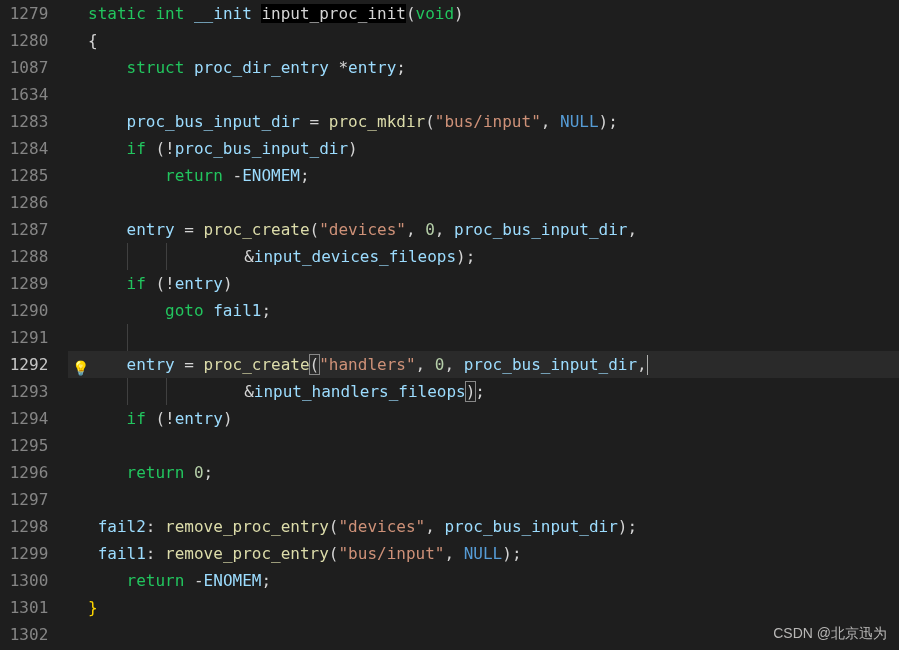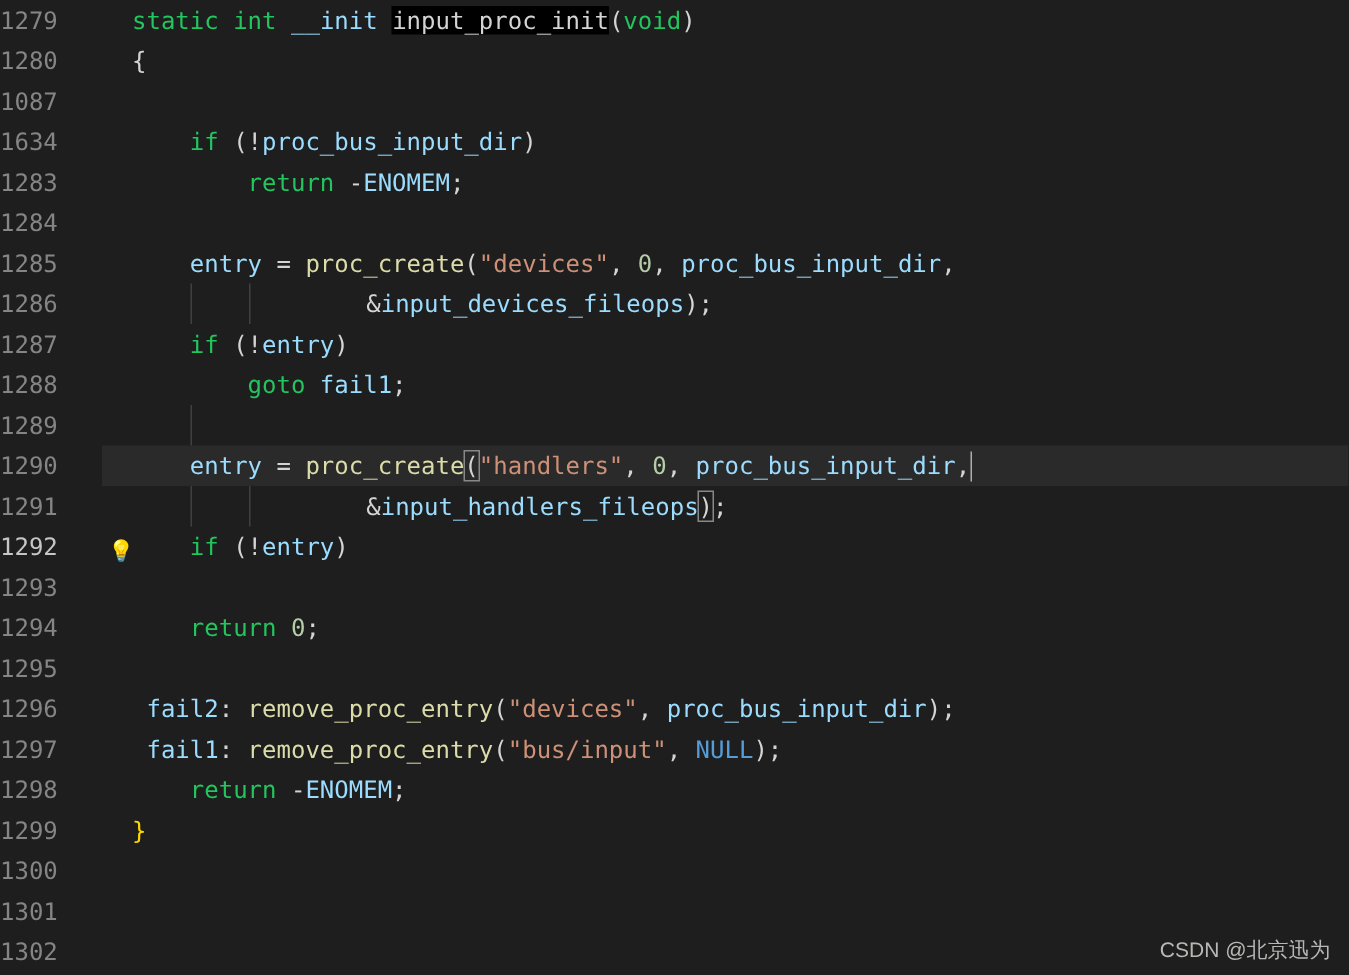--- a/index.html
+++ b/index.html
@@ -14,21 +14,21 @@
       position: relative;
     }
     .editor {
       display: flex;
       height: 100%;
     }
     .gutter {
       background: #1e1e1e;
       width: 68px;
       padding-right: 10px;
-      text-align: left;
+      text-align: center;
       color: #858585;
       user-select: none;
       flex-shrink: 0;
     }
     .gutter .line-num {
       height: 27px;
       line-height: 27px;
     }
     .gutter .line-num.active {
       color: #c6c6c6;
@@ -125,21 +125,23 @@
     <div class="line-num">1300</div>
     <div class="line-num">1301</div>
     <div class="line-num">1302</div>
   </div>
 
   <span class="lightbulb">💡</span>
 
   <div class="code-area">
     <div class="code-line"><span class="kw">static</span> <span class="kw">int</span> <span class="ident">__init</span> <span class="highlight-fn">input_proc_init</span><span class="punct">(</span><span class="kw">void</span><span class="punct">)</span></div>
     <div class="code-line"><span class="punct">{</span></div>
+    <div class="code-line">    <span class="kw">struct</span> <span class="ident">proc_dir_entry</span> <span class="punct">*</span><span class="ident">entry</span><span class="punct">;</span></div>
     <div class="code-line"></div>
+    <div class="code-line">    <span class="ident">proc_bus_input_dir</span><span class="punct"> = </span><span class="func">proc_mkdir</span><span class="punct">(</span><span class="str">"bus/input"</span><span class="punct">, </span><span class="const">NULL</span><span class="punct">);</span></div>
     <div class="code-line">    <span class="kw">if</span> <span class="punct">(!</span><span class="ident">proc_bus_input_dir</span><span class="punct">)</span></div>
     <div class="code-line">        <span class="kw">return</span> <span class="punct">-</span><span class="ident">ENOMEM</span><span class="punct">;</span></div>
     <div class="code-line"></div>
     <div class="code-line">    <span class="ident">entry</span><span class="punct"> = </span><span class="func">proc_create</span><span class="punct">(</span><span class="str">"devices"</span><span class="punct">, </span><span class="num">0</span><span class="punct">, </span><span class="ident">proc_bus_input_dir</span><span class="punct">,</span></div>
     <div class="code-line">    <span class="indent-guide"> </span>   <span class="indent-guide"> </span>       <span class="punct">&amp;</span><span class="ident">input_devices_fileops</span><span class="punct">);</span></div>
     <div class="code-line">    <span class="kw">if</span> <span class="punct">(!</span><span class="ident">entry</span><span class="punct">)</span></div>
     <div class="code-line">        <span class="kw">goto</span> <span class="ident">fail1</span><span class="punct">;</span></div>
     <div class="code-line">    <span class="indent-guide"> </span></div>
     <div class="code-line current-line">    <span class="ident">entry</span><span class="punct"> = </span><span class="func">proc_create</span><span class="punct match-paren">(</span><span class="str">"handlers"</span><span class="punct">, </span><span class="num">0</span><span class="punct">, </span><span class="ident">proc_bus_input_dir</span><span class="punct">,</span><span class="cursor"></span></div>
     <div class="code-line">    <span class="indent-guide"> </span>   <span class="indent-guide"> </span>       <span class="punct">&amp;</span><span class="ident">input_handlers_fileops</span><span class="punct match-paren">)</span><span class="punct">;</span></div>

